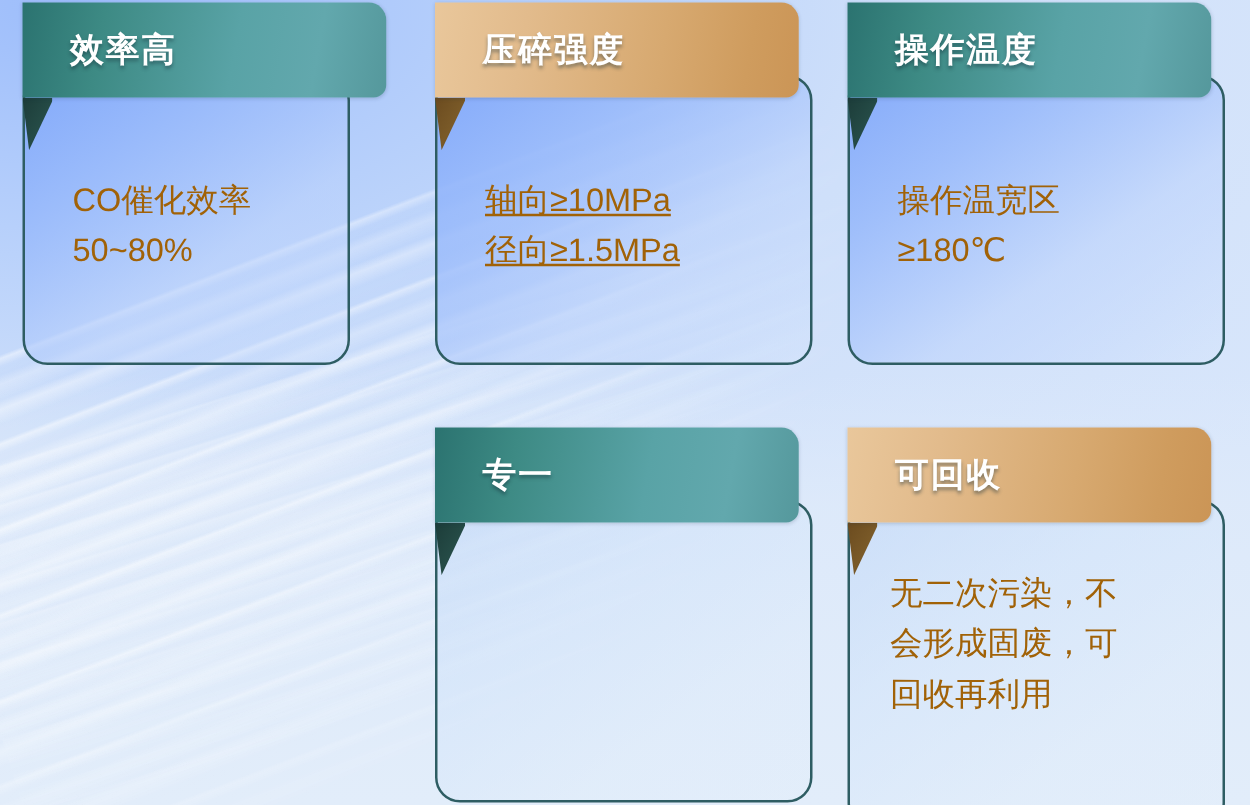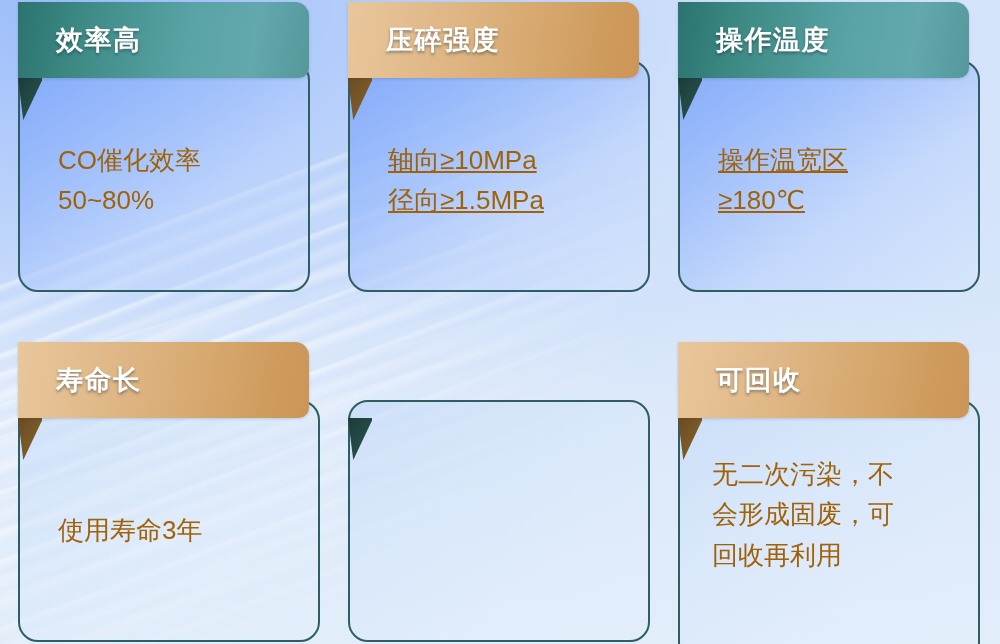--- a/index.html
+++ b/index.html
@@ -107,30 +107,30 @@
 
   
   .body-text{
     position:absolute;z-index:4;
     color:#a16207;
     font-size:26px;line-height:1.55;
     white-space:pre-line;
   }
 
   
-  #card-0{left:18px;  top:2px;  width:292px;height:290px;}
+  #card-0{left:18px;  top:2px;  width:262px;height:290px;}
   #card-1{left:348px; top:2px;  width:302px;height:290px;}
   #card-2{left:678px; top:2px;  width:302px;height:290px;border-radius:25px;}
   #card-3{left:18px;  top:342px;width:302px;height:300px;}
   #card-4{left:348px; top:342px;width:302px;height:300px;}
   #card-5{left:678px; top:342px;width:302px;height:320px;}
 
   #card-0 .body-text{left:40px;top:138px;}
   #card-1 .body-text{left:40px;top:138px;text-decoration:underline;}
-  #card-2 .body-text{left:40px;top:138px;text-decoration:underline;}
+  #card-2 .body-text{left:40px;top:138px;}
   #card-3 .body-text{left:40px;top:168px;}
   #card-4 .body-text{left:40px;top:168px;}
   #card-5 .body-text{left:34px;top:112px;}
 </style>
 </head>
 <body>
 
 <div id="bg">
   <div class="bg-base"></div>
   <div class="bg-lower"></div>
@@ -163,32 +163,27 @@
   <div class="card" id="card-2">
     <div class="frame"></div>
     <div class="fold green"></div>
     <div class="banner green">
       <div class="title">操作温度</div>
     </div>
     <div class="body-text">操作温宽区
 ≥180℃</div>
   </div>
 
-  <div class="card pale" id="card-3">
-    <div class="frame"></div>
-    <div class="fold orange"></div>
-    <div class="banner orange">
-      <div class="title">寿命长</div>
-    </div>
-    <div class="body-text">使用寿命3年</div>
-  </div>
 
   <div class="card pale" id="card-4">
     <div class="frame"></div>
     <div class="fold green"></div>
+    <div class="banner green">
+      <div class="title">专一</div>
+    </div>
   </div>
 
   <div class="card pale" id="card-5">
     <div class="frame"></div>
     <div class="fold orange"></div>
     <div class="banner orange">
       <div class="title">可回收</div>
     </div>
     <div class="body-text">无二次污染，不
 会形成固废，可

